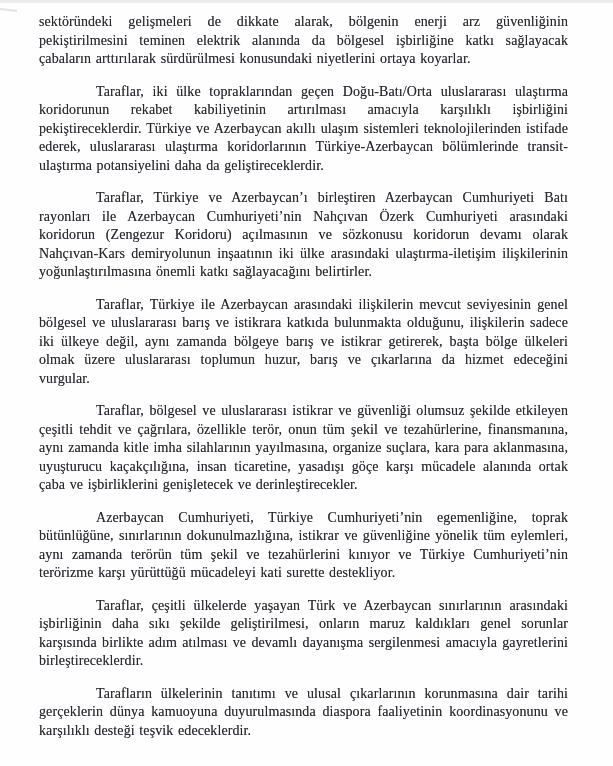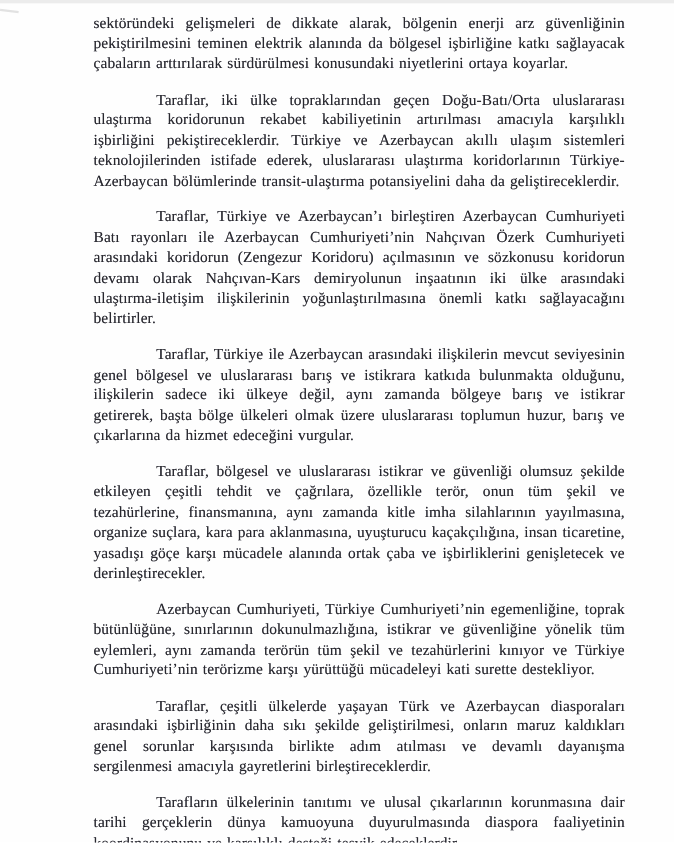--- a/index.html
+++ b/index.html
@@ -12,21 +12,21 @@
     height: 766px;
     overflow: hidden;
     font-family: "Liberation Serif", serif;
   }
   .page {
     position: relative;
     box-sizing: border-box;
     width: 613px;
     height: 766px;
     background: #fefefe;
-    padding: 13px 45px 0 85px;
+    padding: 13px 45px 0 39px;
     color: #28282f;
   }
   .scan-line-top {
     position: absolute;
     top: 0;
     left: 0;
     width: 613px;
     height: 3px;
     background: #ececec;
   }
@@ -59,15 +59,15 @@
 <div class="page">
   <div class="scan-line-top"></div>
   <div class="scan-mark"></div>
 
   <p class="para no-indent">sektöründeki gelişmeleri de dikkate alarak, bölgenin enerji arz güvenliğinin pekiştirilmesini teminen elektrik alanında da bölgesel işbirliğine katkı sağlayacak çabaların arttırılarak sürdürülmesi konusundaki niyetlerini ortaya koyarlar.</p>
   <p class="para">Taraflar, iki ülke topraklarından geçen Doğu-Batı/Orta uluslararası ulaştırma koridorunun rekabet kabiliyetinin artırılması amacıyla karşılıklı işbirliğini pekiştireceklerdir. Türkiye ve Azerbaycan akıllı ulaşım sistemleri teknolojilerinden istifade ederek, uluslararası ulaştırma koridorlarının Türkiye-Azerbaycan bölümlerinde transit-ulaştırma potansiyelini daha da geliştireceklerdir.</p>
   <p class="para">Taraflar, Türkiye ve Azerbaycan’ı birleştiren Azerbaycan Cumhuriyeti Batı rayonları ile Azerbaycan Cumhuriyeti’nin Nahçıvan Özerk Cumhuriyeti arasındaki koridorun (Zengezur Koridoru) açılmasının ve sözkonusu koridorun devamı olarak Nahçıvan-Kars demiryolunun inşaatının iki ülke arasındaki ulaştırma-iletişim ilişkilerinin yoğunlaştırılmasına önemli katkı sağlayacağını belirtirler.</p>
   <p class="para">Taraflar, Türkiye ile Azerbaycan arasındaki ilişkilerin mevcut seviyesinin genel bölgesel ve uluslararası barış ve istikrara katkıda bulunmakta olduğunu, ilişkilerin sadece iki ülkeye değil, aynı zamanda bölgeye barış ve istikrar getirerek, başta bölge ülkeleri olmak üzere uluslararası toplumun huzur, barış ve çıkarlarına da hizmet edeceğini vurgular.</p>
   <p class="para">Taraflar, bölgesel ve uluslararası istikrar ve güvenliği olumsuz şekilde etkileyen çeşitli tehdit ve çağrılara, özellikle terör, onun tüm şekil ve tezahürlerine, finansmanına, aynı zamanda kitle imha silahlarının yayılmasına, organize suçlara, kara para aklanmasına, uyuşturucu kaçakçılığına, insan ticaretine, yasadışı göçe karşı mücadele alanında ortak çaba ve işbirliklerini genişletecek ve derinleştirecekler.</p>
   <p class="para">Azerbaycan Cumhuriyeti, Türkiye Cumhuriyeti’nin egemenliğine, toprak bütünlüğüne, sınırlarının dokunulmazlığına, istikrar ve güvenliğine yönelik tüm eylemleri, aynı zamanda terörün tüm şekil ve tezahürlerini kınıyor ve Türkiye Cumhuriyeti’nin terörizme karşı yürüttüğü mücadeleyi kati surette destekliyor.</p>
-  <p class="para">Taraflar, çeşitli ülkelerde yaşayan Türk ve Azerbaycan diasporaları arasındaki işbirliğinin daha sıkı şekilde geliştirilmesi, onların maruz kaldıkları genel sorunlar karşısında birlikte adım atılması ve devamlı dayanışma sergilenmesi amacıyla gayretlerini birleştireceklerdir.</p>
+  <p class="para">Taraflar, çeşitli ülkelerde yaşayan Türk ve Azerbaycan sınırlarının arasındaki işbirliğinin daha sıkı şekilde geliştirilmesi, onların maruz kaldıkları genel sorunlar karşısında birlikte adım atılması ve devamlı dayanışma sergilenmesi amacıyla gayretlerini birleştireceklerdir.</p>
   <p class="para">Tarafların ülkelerinin tanıtımı ve ulusal çıkarlarının korunmasına dair tarihi gerçeklerin dünya kamuoyuna duyurulmasında diaspora faaliyetinin koordinasyonunu ve karşılıklı desteği teşvik edeceklerdir.</p>
 </div>
 
 </body></html>

